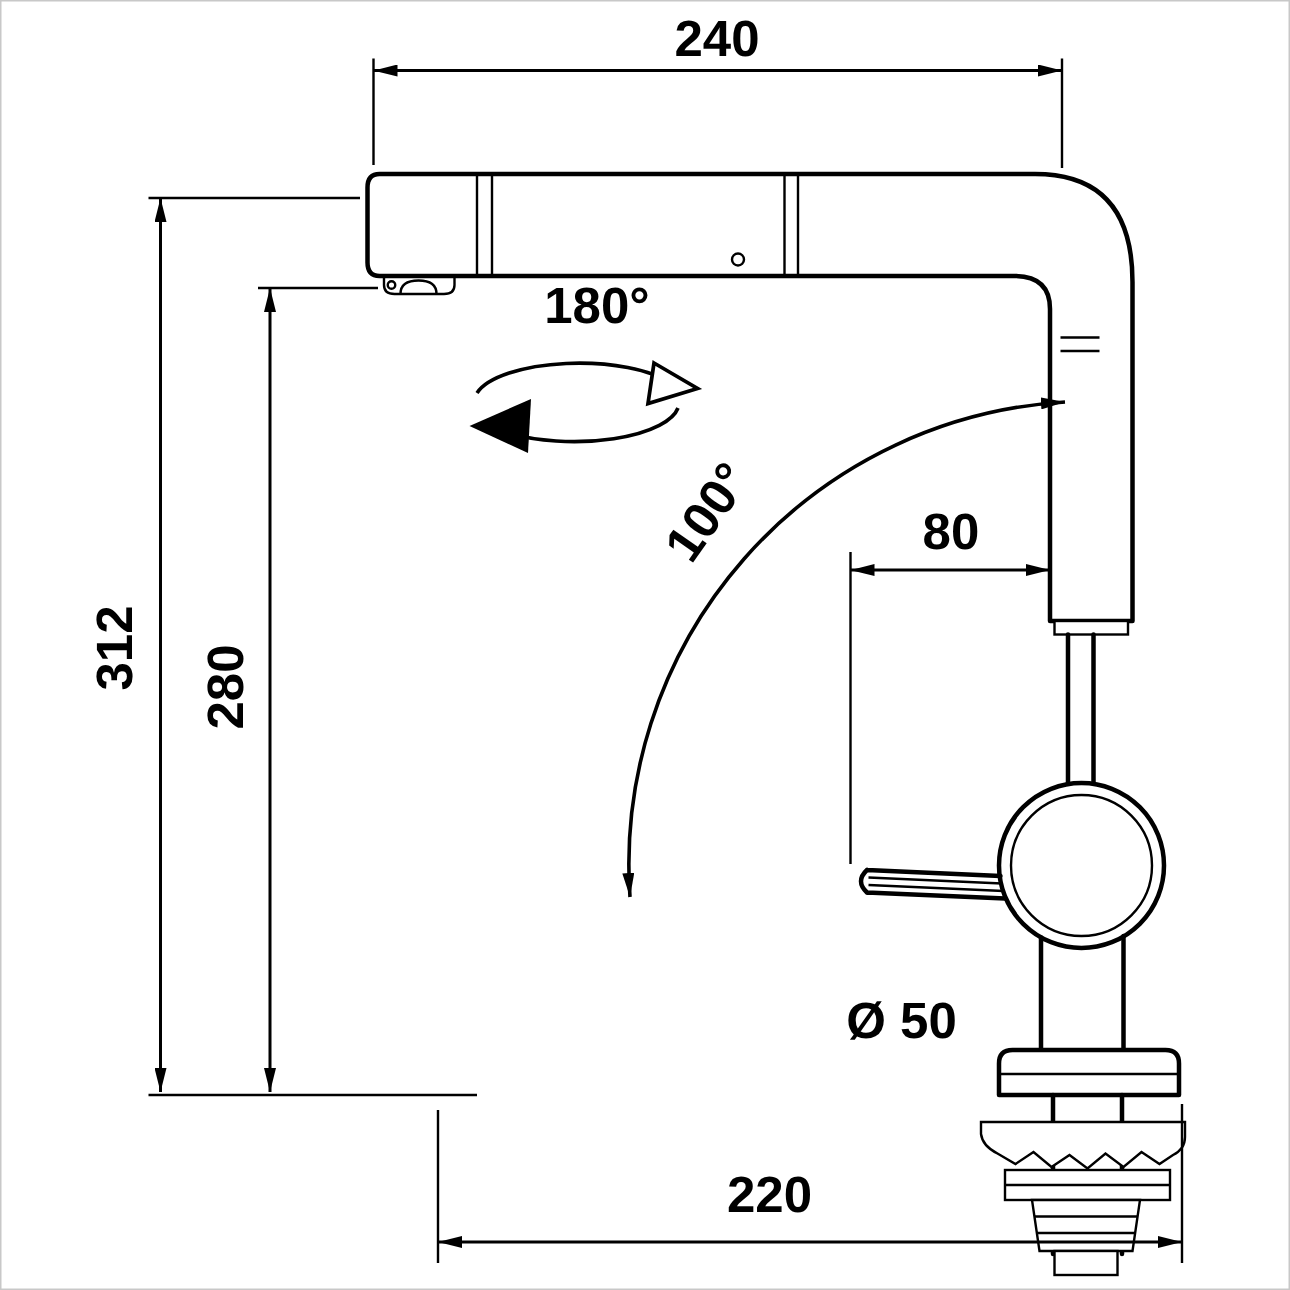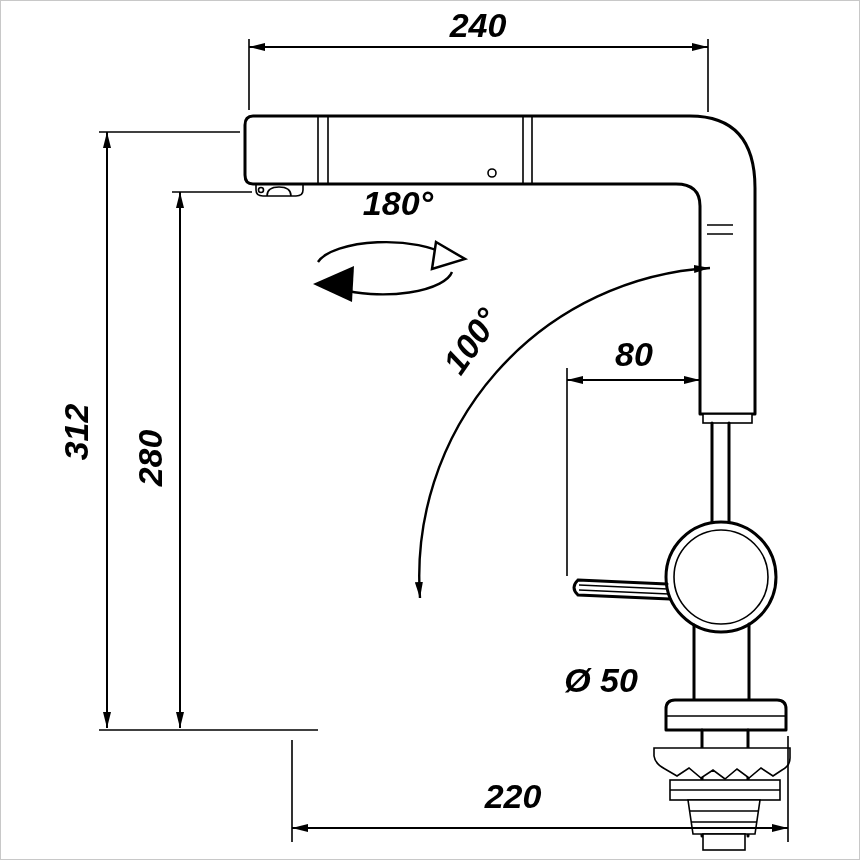--- a/index.html
+++ b/index.html
@@ -1,21 +1,20 @@
 <!DOCTYPE html>
 <html><head>
 <meta charset="utf-8">
 <style>
   html,body{margin:0;padding:0;background:#ffffff;}
   .stage{
     position:relative;
     width:860px;height:860px;
     background:#ffffff;
     font-family:"Liberation Sans", sans-serif;
-    font-style:italic;
   }
   svg{display:block;}
   text{
     font-family:"Liberation Sans", sans-serif;
     font-weight:700;
     font-size:34px;
     fill:#000000;
   }
   .outline{stroke:#000000;stroke-width:3;fill:none;stroke-linejoin:round;stroke-linecap:round;}
   .outline-thin{stroke:#000000;stroke-width:1.6;fill:none;}

